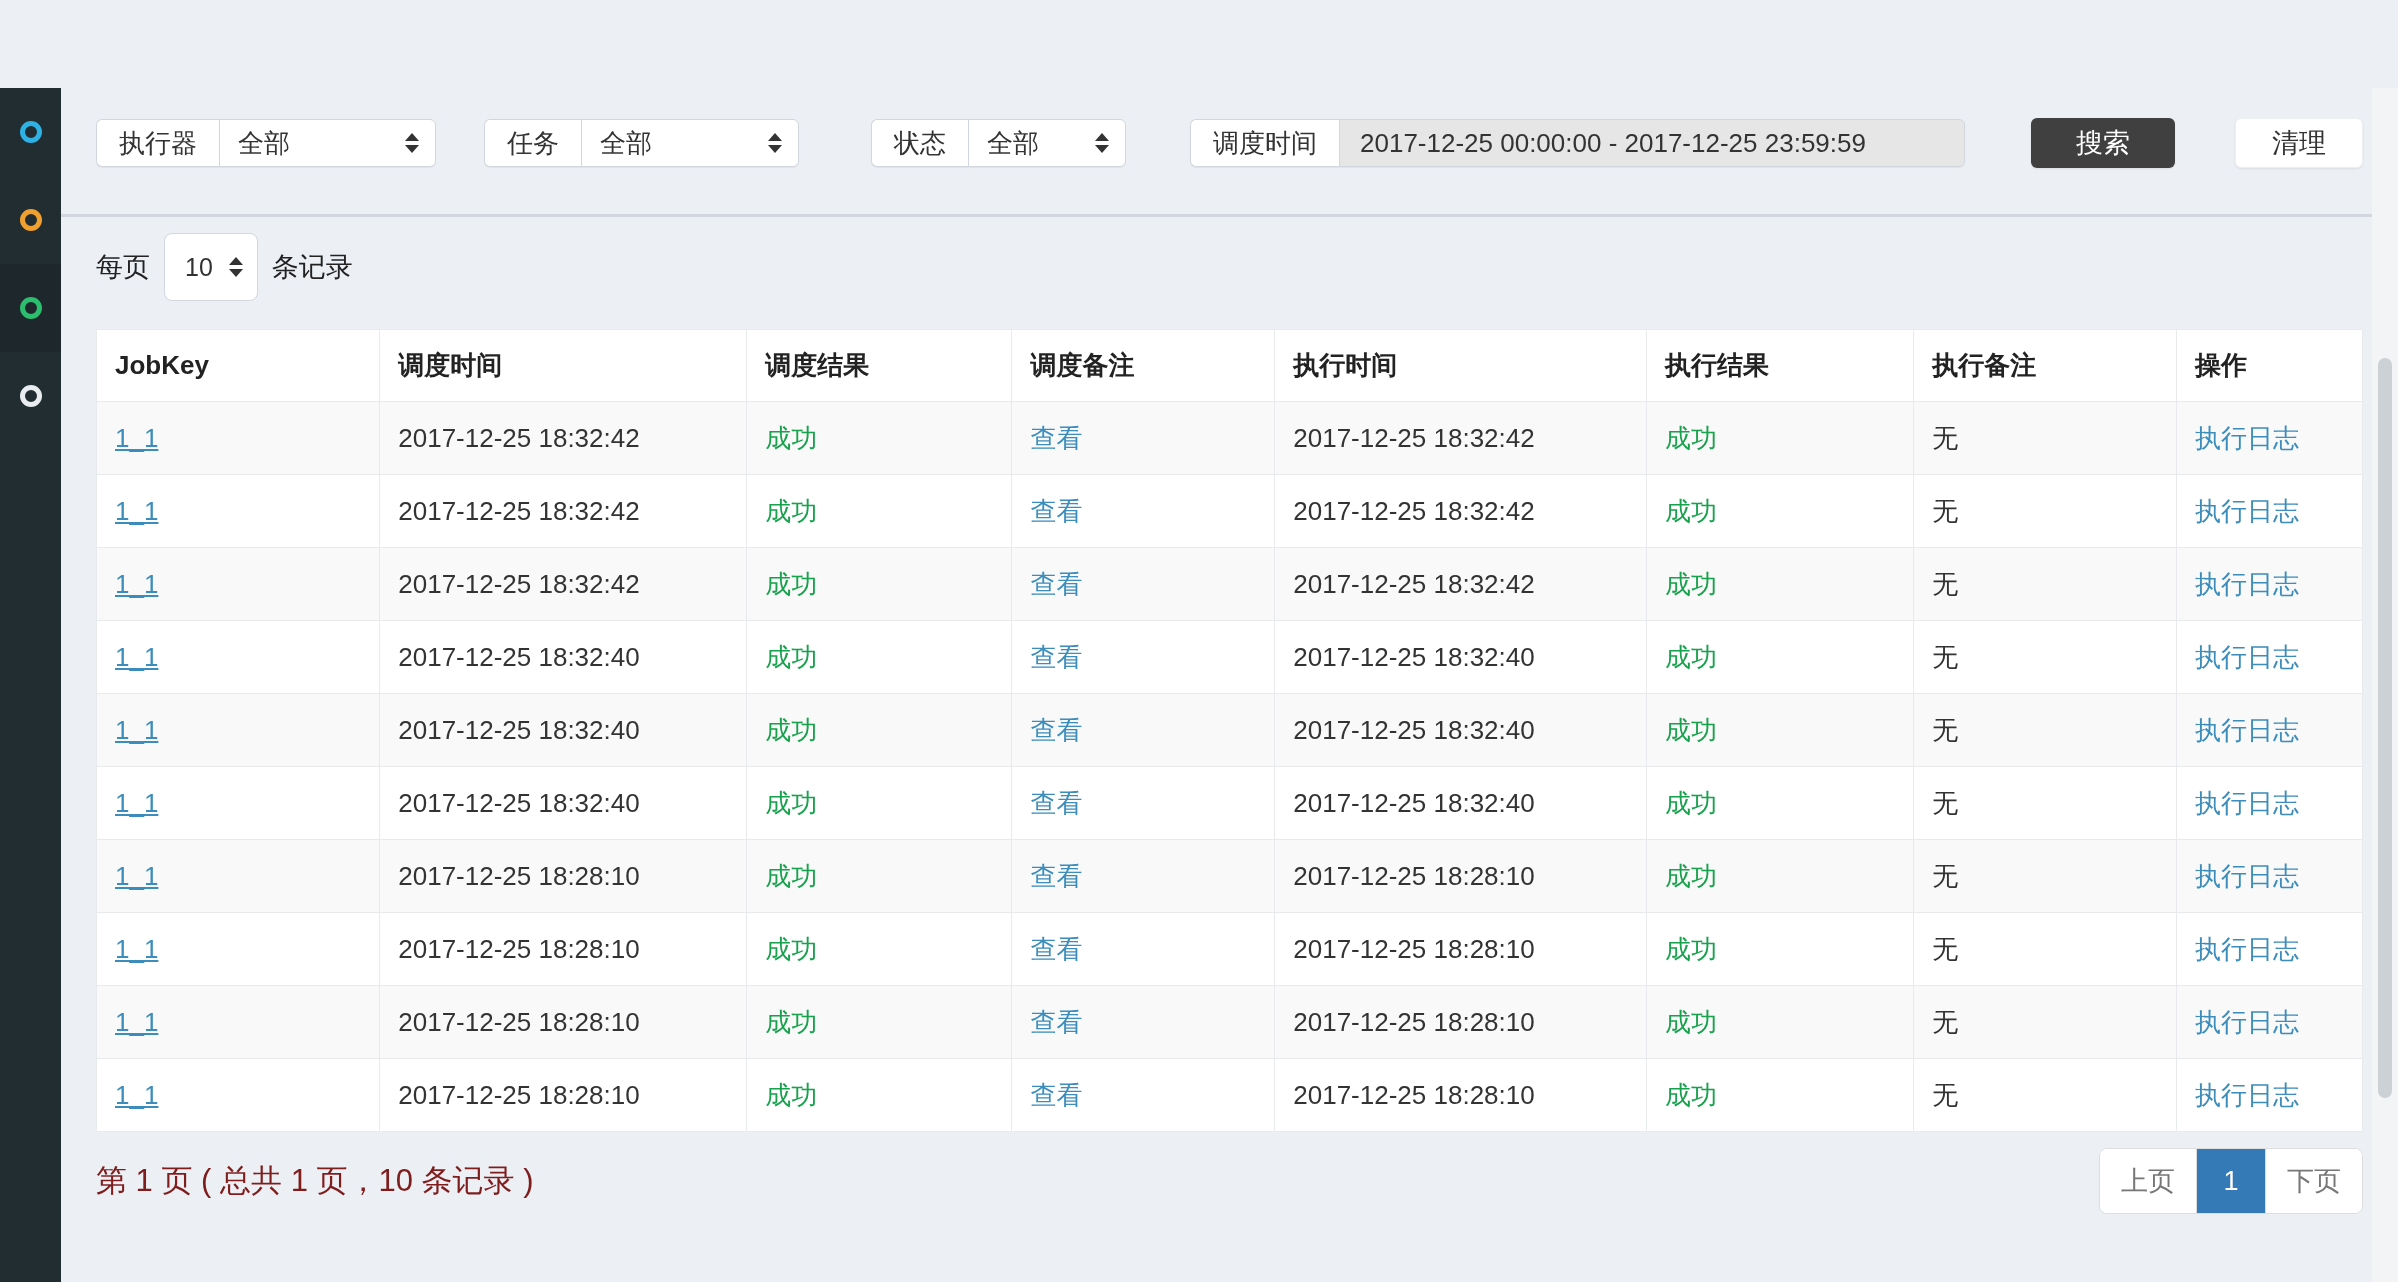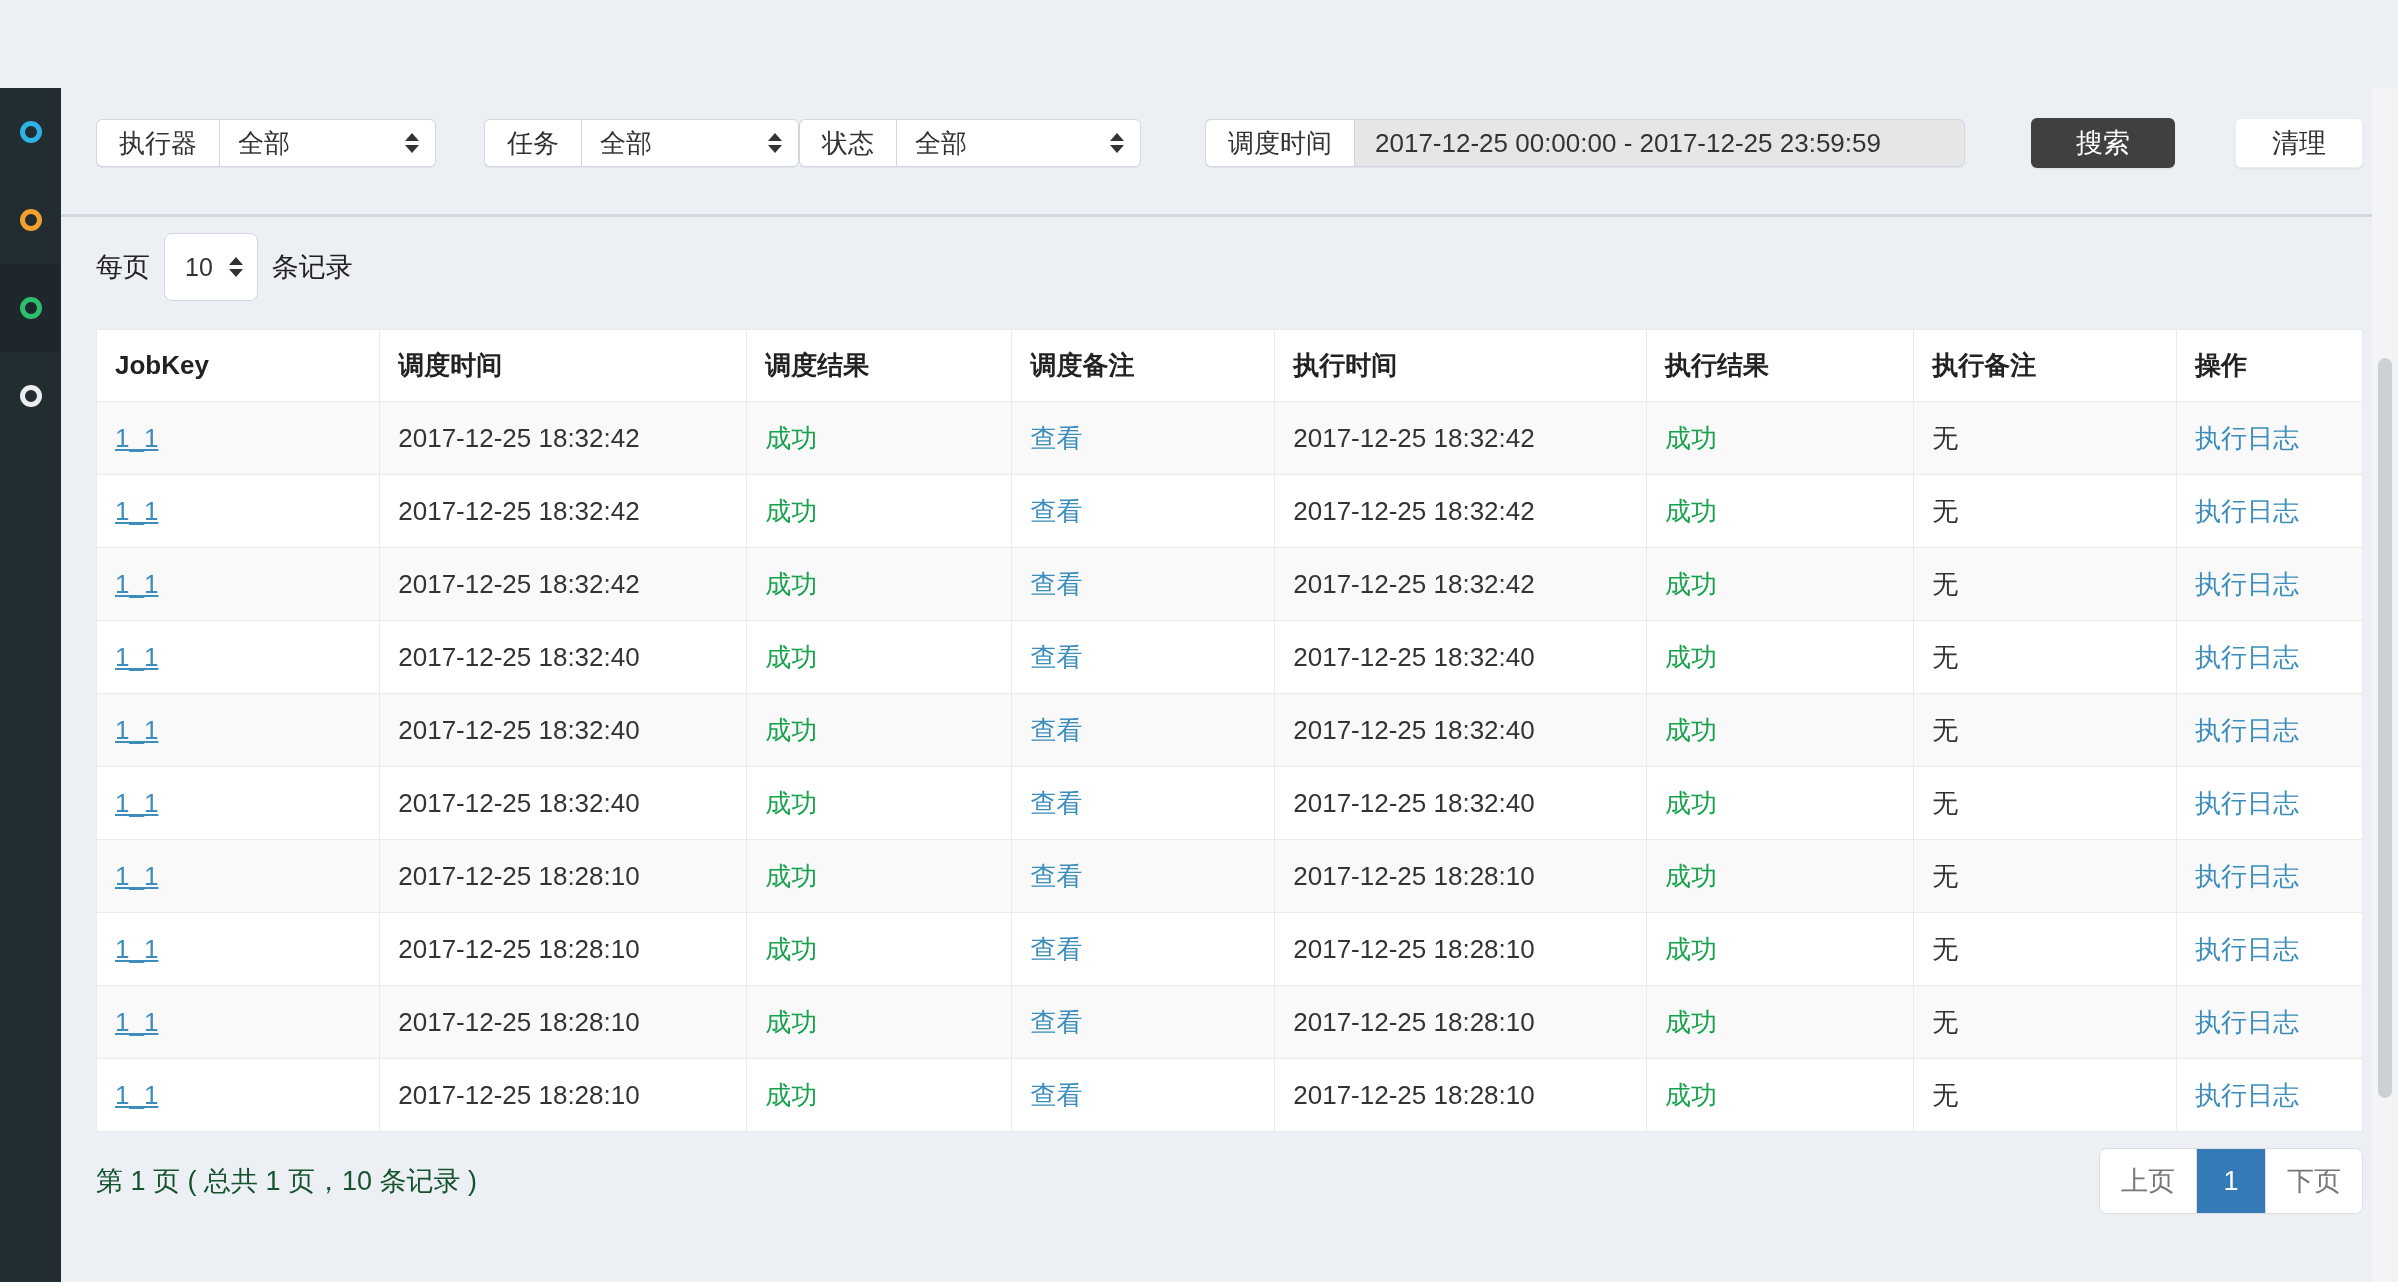--- a/index.html
+++ b/index.html
@@ -58,21 +58,21 @@
   th { height:72px; font-weight:bold; color:#222; background:#fff; }
   td { height:73px; color:#333; }
   tbody tr:nth-child(odd) td { background:#f9f9f9; }
   tbody tr:nth-child(even) td { background:#fff; }
   .cell-link { color:#3c8dbc; cursor:pointer; }
   .cell-link.u { text-decoration:underline; }
   .cell-success { color:#18a24d; }
 
   
   .footer-row { margin:16px 35px 0 35px; display:flex; align-items:center; justify-content:space-between; }
-  .page-summary { font-size:27px; color:#14532d; }
+  .page-summary { font-size:31px; color:#7f1d1d; }
   .pagination { display:flex; border:1px solid #ddd; border-radius:8px; overflow:hidden; background:#fff; }
   .page-btn { min-width:96px; height:64px; display:flex; align-items:center; justify-content:center; font-size:27px; color:#777; cursor:pointer; background:#fff; }
   .page-btn.num { min-width:70px; border-left:1px solid #ddd; border-right:1px solid #ddd; }
   .page-btn.active { background:#337ab7; color:#fff; }
 
   
   .scrollbar { position:absolute; top:88px; right:0; bottom:0; width:26px; background:#f2f4f6; z-index:6; }
   .scroll-thumb { position:absolute; left:6px; width:14px; top:270px; height:740px; background:#ccd1d6; border-radius:8px; }
 </style>
 </head>
@@ -116,21 +116,21 @@
         <div class="ig-addon">任务</div>
         <div class="ig-select" style="flex:1;">
           <span class="sel-value">全部</span>
           <span class="updown">
               <i class="up"></i>
               <i class="down"></i>
             </span>
         </div>
       </div>
 
-      <div class="input-group" style="width:342px; ">
+      <div class="input-group" style="width:255px; margin-left:72px;">
         <div class="ig-addon">状态</div>
         <div class="ig-select" style="flex:1;">
           <span class="sel-value">全部</span>
           <span class="updown">
               <i class="up"></i>
               <i class="down"></i>
             </span>
         </div>
       </div>
 

